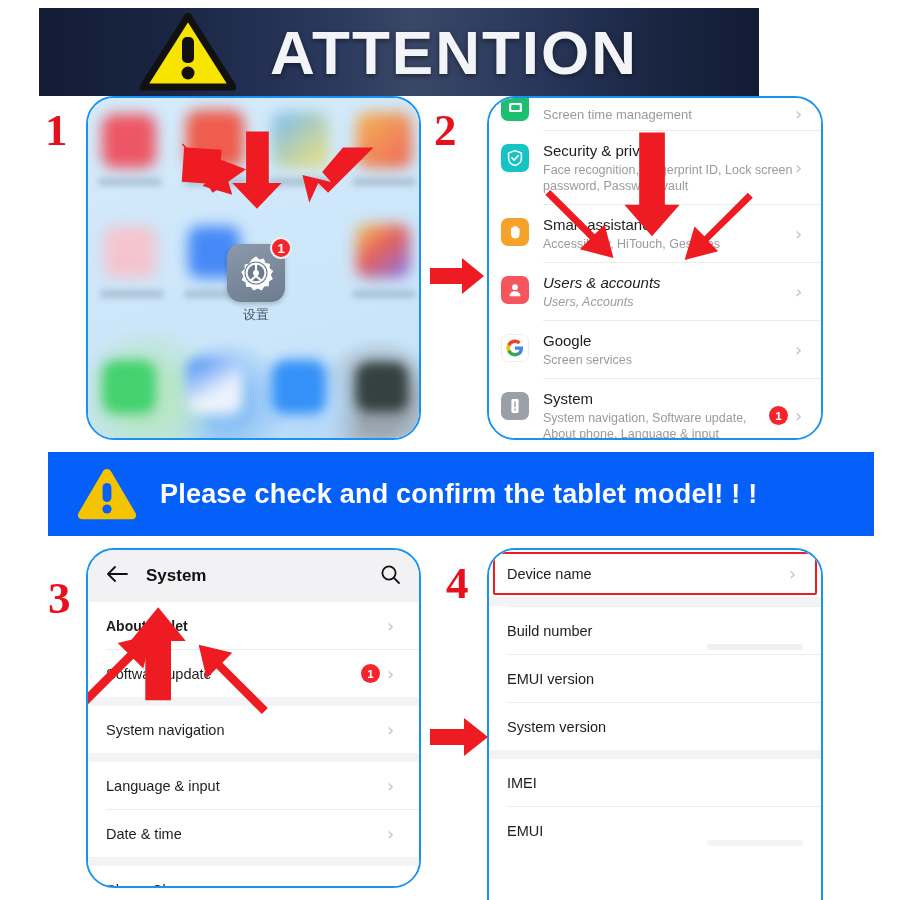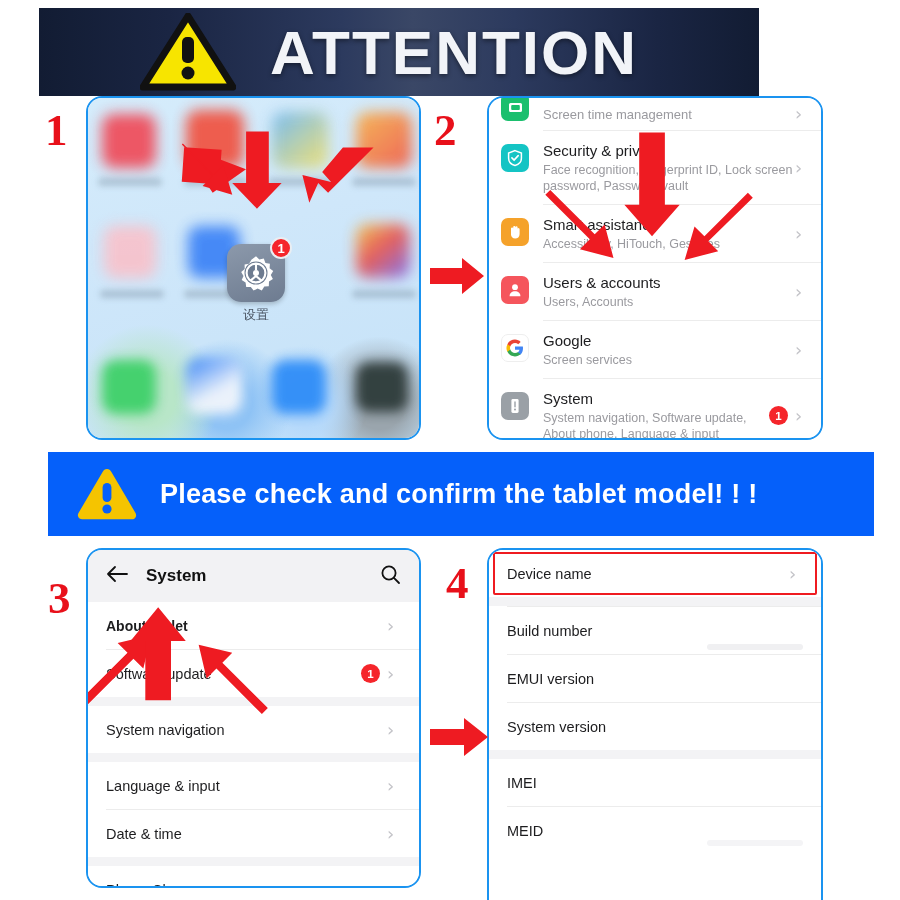--- a/index.html
+++ b/index.html
@@ -23,21 +23,21 @@
   .hdr-tri { width:96px; height:78px; position:relative; }
   .hdr-title {
     color:#f2f4f8; font-size:62px; font-weight:bold; letter-spacing:2px;
     font-family:"Liberation Sans", sans-serif;
     text-shadow: 0 2px 5px rgba(0,0,0,.45);
   }
 
   
   .phone {
     position:absolute; background:#fff;
-    border:2.5px solid #1a93f0; border-radius:16px; overflow:hidden;
+    border:2.5px solid #1a93f0; border-radius:28px; overflow:hidden;
   }
   #panel1 { left:86px; top:96px; width:335px; height:344px; }
   #panel2 { left:487px; top:96px; width:336px; height:344px; }
   #panel3 { left:86px; top:548px; width:335px; height:340px; }
   #panel4 { left:487px; top:548px; width:336px; height:400px; }
 
   .step-num {
     position:absolute; color:#e8101a; font-size:45px; font-weight:bold;
     font-family:"Liberation Serif", serif; line-height:1;
   }
@@ -260,21 +260,21 @@
           </svg>
       </div>
       <div class="stext">
         <div class="stitle">Smart assistance</div>
         <div class="ssub">Accessibility, HiTouch, Gestures</div>
       </div>
       <div class="chev">›</div>
     </div>
     <div class="divider"></div>
 
-    <div class="srow" style="padding-top:10px; padding-bottom:10px;">
+    <div class="srow" style="padding-top:10px; padding-bottom:10px;font-style:italic;">
       <div class="sicon" style="background:#f5555c;">
         <svg width="18" height="18" viewBox="0 0 18 18">
             <circle cx="9" cy="6.2" r="2.9" fill="#fff"></circle>
             <path d="M3.6 15.2 C3.6 11.9 6 10.2 9 10.2 C12 10.2 14.4 11.9 14.4 15.2 Z" fill="#fff"></path>
           </svg>
       </div>
       <div class="stext">
         <div class="stitle">Users &amp; accounts</div>
         <div class="ssub">Users, Accounts</div>
       </div>
@@ -432,21 +432,21 @@
       <div class="p4label">System version</div>
     </div>
     <div class="gap"></div>
 
     <div class="p4row">
       <div class="p4label">IMEI</div>
     </div>
     <div class="divider-full"></div>
 
     <div class="p4row">
-      <div class="p4label">MEID</div>
+      <div class="p4label">EMUI</div>
       <div class="faint" style="bottom:8px; background:#f4f4f6;"></div>
     </div>
 
   </div>
 
   <svg class="mid-arrow" id="midarrow2" width="62" height="42" viewBox="0 0 62 42">
     <path d="M2 13 L36 13 L36 2 L60 21 L36 40 L36 29 L2 29 Z" fill="#ee1b22"></path>
   </svg>
 
 </div>

